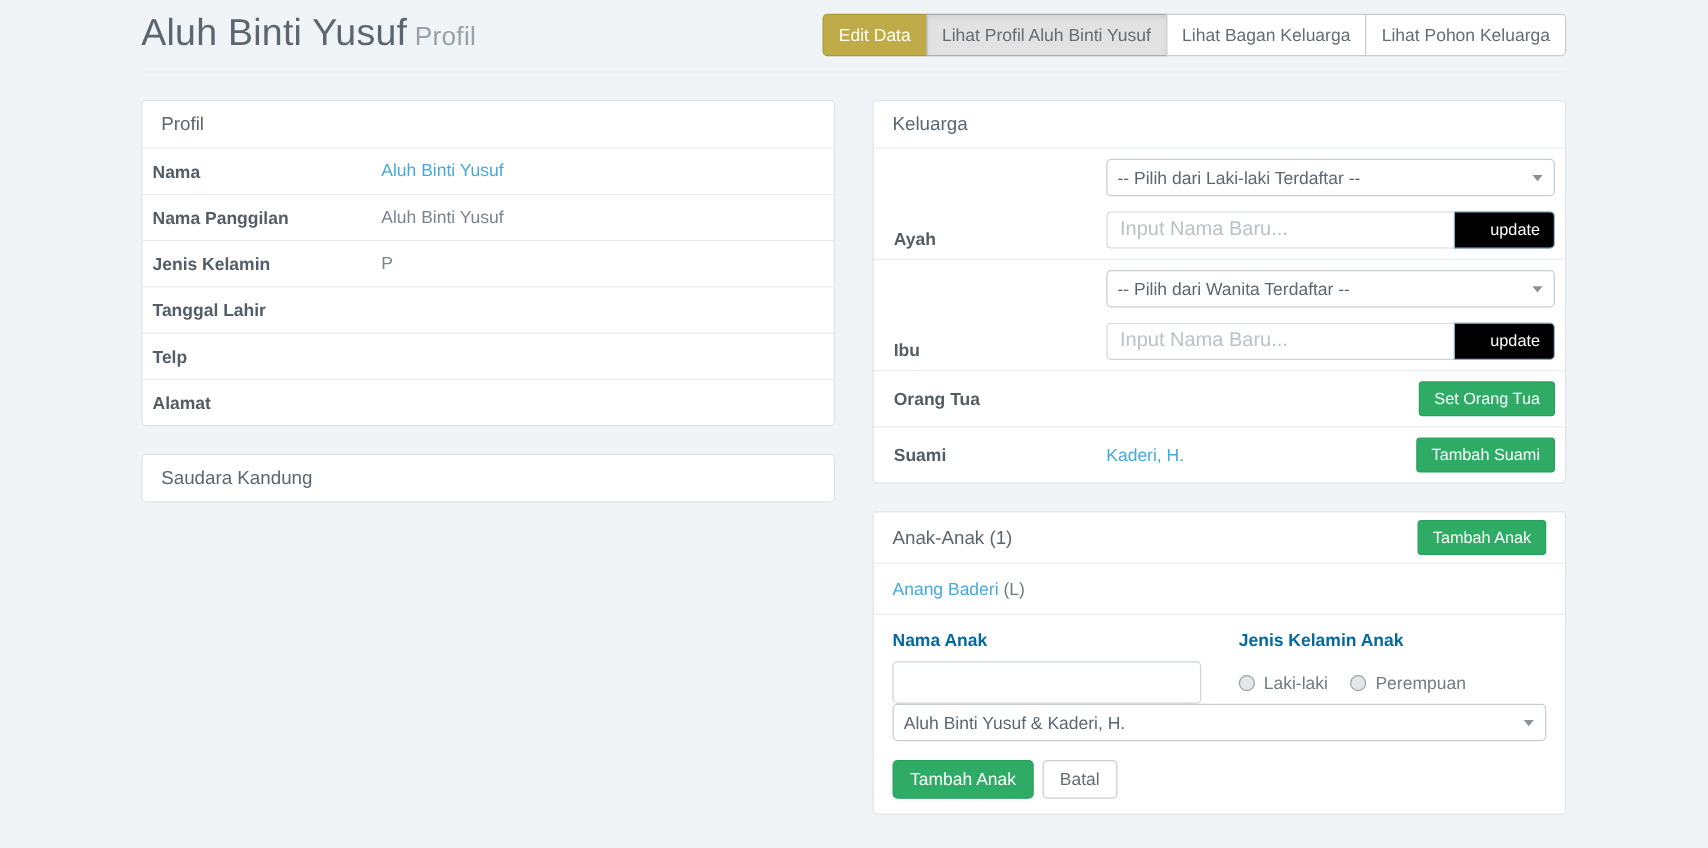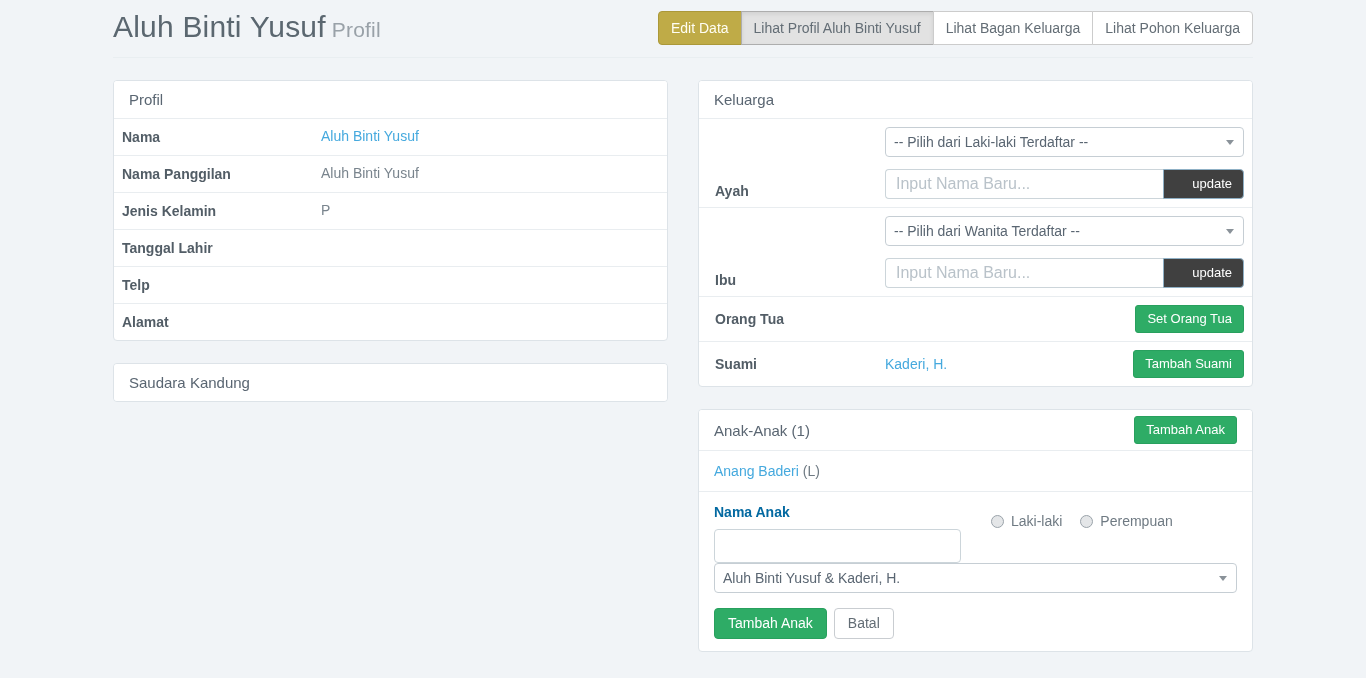--- a/index.html
+++ b/index.html
@@ -60,21 +60,21 @@
     font-size: 15px;
     color: #5a6672;
     background: #fff;
     display: flex;
     align-items: center;
     justify-content: space-between;
   }
   .panel-heading.tight { padding: 6px 15px; min-height: 36px; }
 
   
-  .trow { display: flex; border-top: 1px solid #e9edf0; padding: 9px 8px; align-items: flex-start; gap: 16px; }
+  .trow { display: flex; border-top: 1px solid #e9edf0; padding: 9px 8px; align-items: flex-start; }
   .trow .tlabel { width: 183px; flex: 0 0 183px; font-weight: bold; color: #525d66; padding-top: 1px; }
   .trow .tvalue { flex: 1; color: #79848d; min-height: 18px; }
   .link { color: #45a9de; text-decoration: none; cursor: pointer; }
 
   
   .krow { display: flex; border-top: 1px solid #e9edf0; padding: 8px; align-items: flex-end; }
   .krow .klabel { width: 178px; flex: 0 0 178px; font-weight: bold; color: #525d66; padding: 4px 0 0 8px; }
   .krow .kcontrols { flex: 1; }
   .krow .kvalue { flex: 1; padding-top: 4px; }
   .krow .kaction { flex: 0 0 auto; margin-left: 8px; }
@@ -121,21 +121,21 @@
   .btn-sm {
     font-family: "Liberation Sans", sans-serif;
     font-size: 13px;
     padding: 5px 11px;
     border-radius: 3px;
     border: 1px solid transparent;
     cursor: pointer;
     line-height: 16px;
     white-space: nowrap;
   }
-  .btn-steel { background: #404040; border-color: #8fb0c5; color: #fff; border-radius: 0 4px 4px 0; padding-left: 28px; }
+  .btn-steel { background: #000000; border-color: #8fb0c5; color: #fff; border-radius: 0 4px 4px 0; padding-left: 28px; }
   .btn-green { background: #2eac66; border-color: #28a05e; color: #fff; }
 
   
   .child-row { border-top: 1px solid #e9edf0; padding: 12px 15px; }
   .child-gender { color: #6f7a83; }
   .anak-form { border-top: 1px solid #e9edf0; padding: 12px 15px 12px 15px; }
   .form-grid { display: flex; }
   .form-col-left { width: 262px; flex: 0 0 262px; margin-right: 15px; }
   .form-col-right { flex: 1; }
   .form-label { font-weight: bold; color: #0369a1; margin-bottom: 9px; display: block; }
@@ -299,20 +299,21 @@
           <span class="child-gender">(L)</span>
         </div>
 
         <div class="anak-form">
           <div class="form-grid">
             <div class="form-col-left">
               <span class="form-label">Nama Anak</span>
               <input type="text" class="text-input" value="" style="">
             </div>
             <div class="form-col-right">
+              <span class="form-label">Jenis Kelamin Anak</span>
               <div class="radio-row">
                 <span class="radio-opt">
                   <span class="radio-dot"></span>
                   <span>Laki-laki</span>
                 </span>
                 <span class="radio-opt">
                   <span class="radio-dot"></span>
                   <span>Perempuan</span>
                 </span>
               </div>

